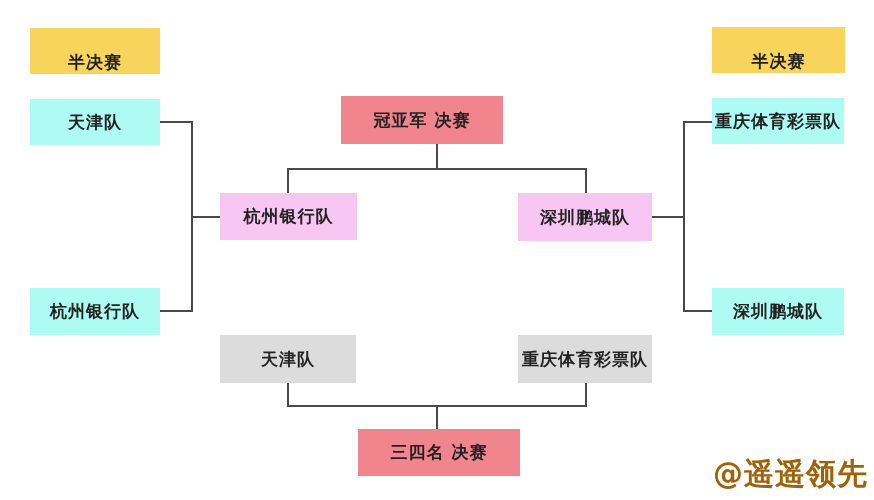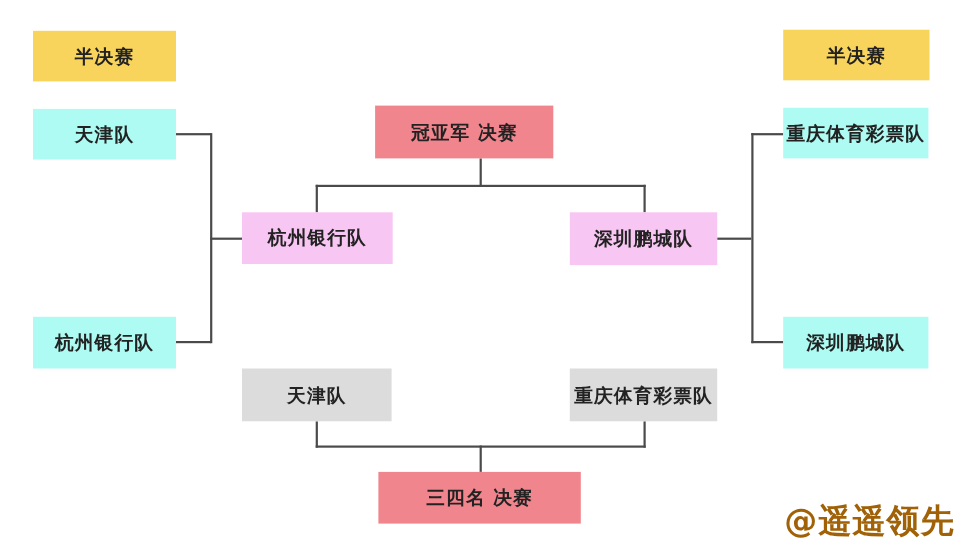--- a/index.html
+++ b/index.html
@@ -5,21 +5,21 @@
   html,body{margin:0;padding:0;background:#fff;}
   .canvas{
     position:relative;width:874px;height:500px;background:#ffffff;
     font-family:"DejaVu Sans","Liberation Sans",sans-serif;overflow:hidden;
   }
   .node{
     position:absolute;display:flex;align-items:center;justify-content:center;
     font-size:17px;font-weight:bold;color:#222222;letter-spacing:1px;
     box-sizing:border-box;text-align:center;
   }
-  .stage{background:#f8d45c;}
+  .stage{background:#f8d45c;align-items:flex-end;}
   .semi{background:#adfbf2;}
   .finalist{background:#f8c6f3;}
   .match{background:#f0858d;}
   .loser{background:#dcdcdc;}
   .line{position:absolute;background:#4a4a4a;}
   .watermark{
     position:absolute;right:6px;bottom:5px;font-size:30px;font-weight:600;
     color:#a16207;letter-spacing:1px;
   }
 </style>
@@ -80,19 +80,19 @@
     <span>深圳鹏城队</span>
   </div>
 
   <div class="node loser" style="left:220px;top:335px;width:136px;height:48px">
     <span>天津队</span>
   </div>
   <div class="node loser" style="left:518px;top:335px;width:134px;height:48px">
     <span>重庆体育彩票队</span>
   </div>
 
-  <div class="node match" style="left:344px;top:429px;width:184px;height:47px">
+  <div class="node match" style="left:358px;top:429px;width:162px;height:47px">
     <span>三四名 决赛</span>
   </div>
 
   <div class="watermark">@遥遥领先</div>
 
 </div>
 
 </body></html>

